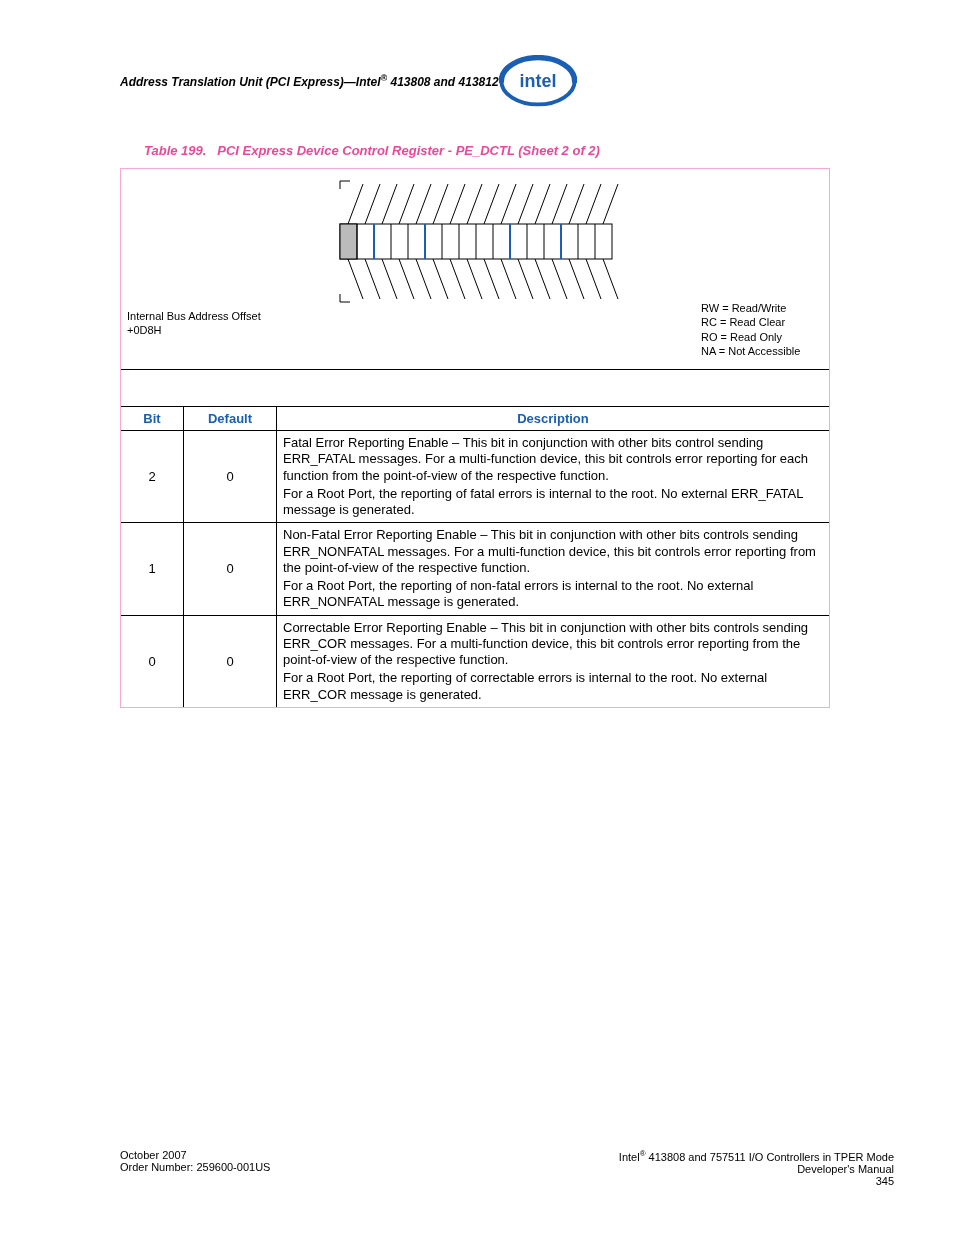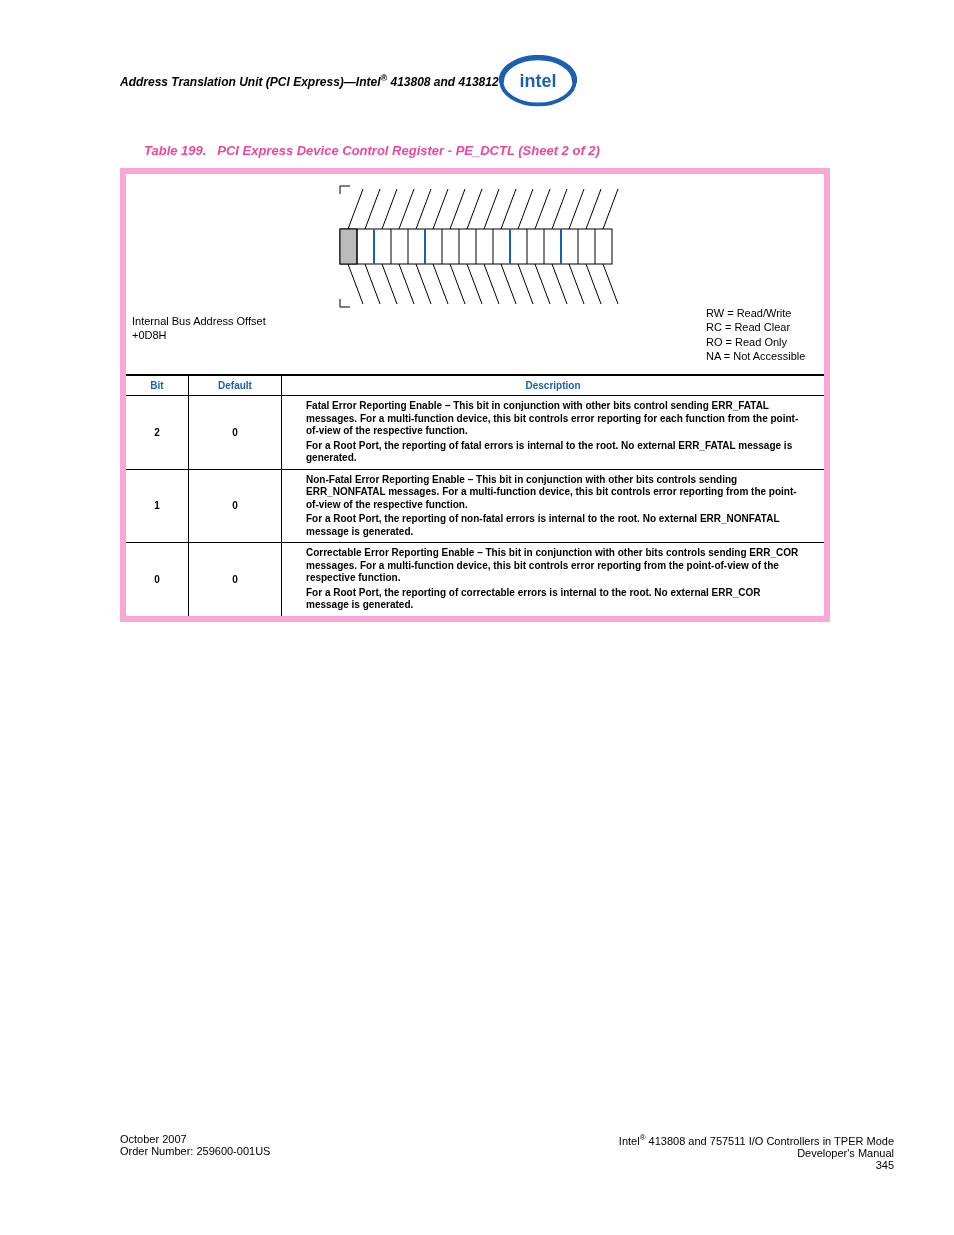--- a/index.html
+++ b/index.html
@@ -35,21 +35,21 @@
   .table-caption {
     color: #ec4899;
     font-weight: bold;
     font-size: 13px;
     margin-left: 84px;
     margin-bottom: 10px;
     font-style: italic;
   }
   .box {
     margin-left: 60px;
-    border: 6px solid #f9a8d4;
+    border: 1px solid #f9a8d4;
     width: 710px;
     box-sizing: border-box;
   }
   .diagram-area {
     height: 200px;
     position: relative;
     border-bottom: 1px solid #000;
   }
   .diagram-svg {
     position: absolute;
@@ -74,48 +74,48 @@
   .legend-right {
     position: absolute;
     left: 580px;
     top: 132px;
     font-size: 11px;
     line-height: 1.3;
   }
   table.reg {
     width: 100%;
     border-collapse: collapse;
-    font-size: 10px;
+    font-size: 13px;
+    margin-top: 36px;
   }
   table.reg th {
     color: #1a5fb4;
     font-weight: bold;
     border: 1px solid #000;
     padding: 4px 6px;
     text-align: center;
   }
   table.reg th:first-child { border-left: none; }
   table.reg th:last-child { border-right: none; text-align: center; }
   table.reg td {
     border: 1px solid #000;
-    padding: 4px 24px;
+    padding: 4px 6px;
     vertical-align: middle;
-    font-weight: bold;
   }
   table.reg td:first-child { border-left: none; text-align: center; }
   table.reg td:nth-child(2) { text-align: center; }
   table.reg td:last-child { border-right: none; }
   table.reg tr:last-child td { border-bottom: none; }
   .desc p { margin: 0 0 2px 0; line-height: 1.25; }
   .desc p:last-child { margin-bottom: 0; }
   .col-bit { width: 50px; }
   .col-def { width: 80px; }
   .footer {
     position: absolute;
-    bottom: 64px;
+    bottom: 48px;
     left: 120px;
     right: 60px;
     display: flex;
     justify-content: space-between;
     font-size: 11px;
     gap: 12px;
   }
   .footer .left { text-align: left; }
   .footer .right { text-align: right; }
   .footer sup { font-size: 8px; }

